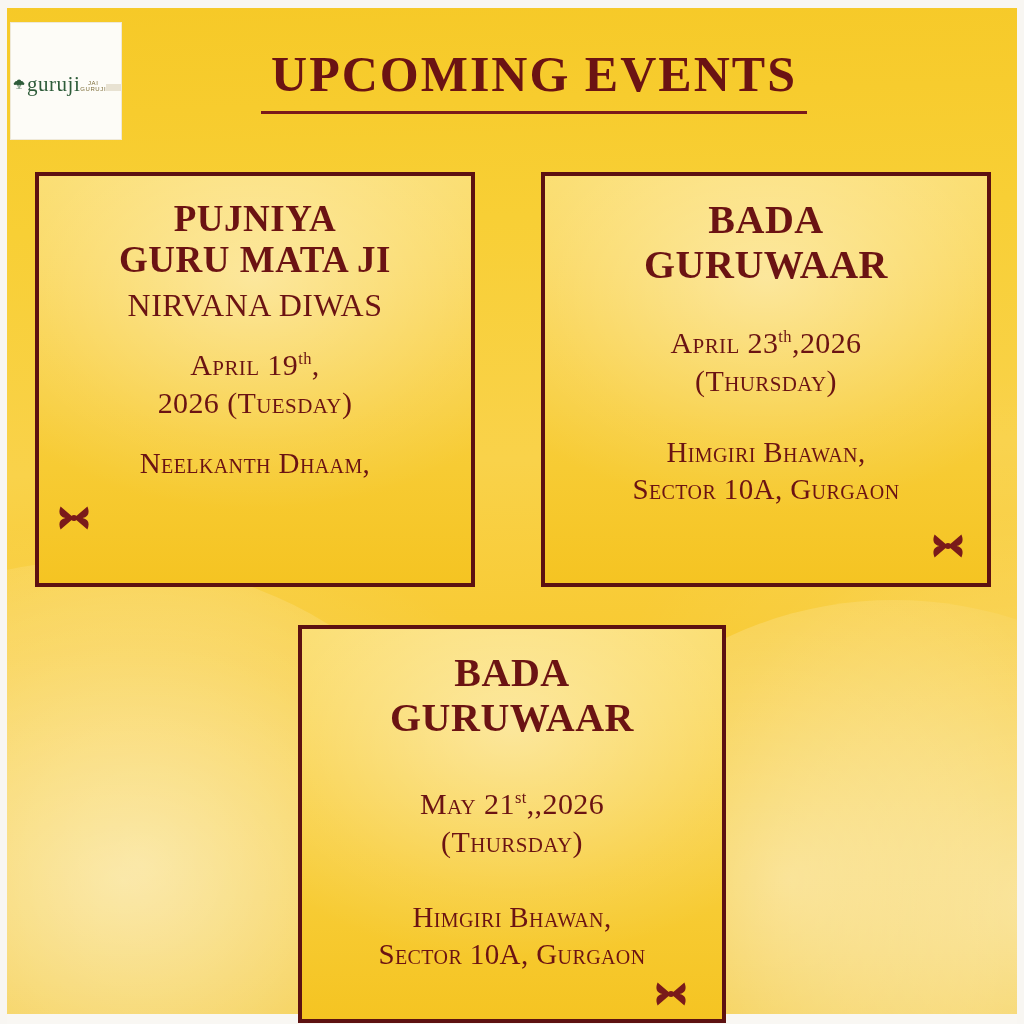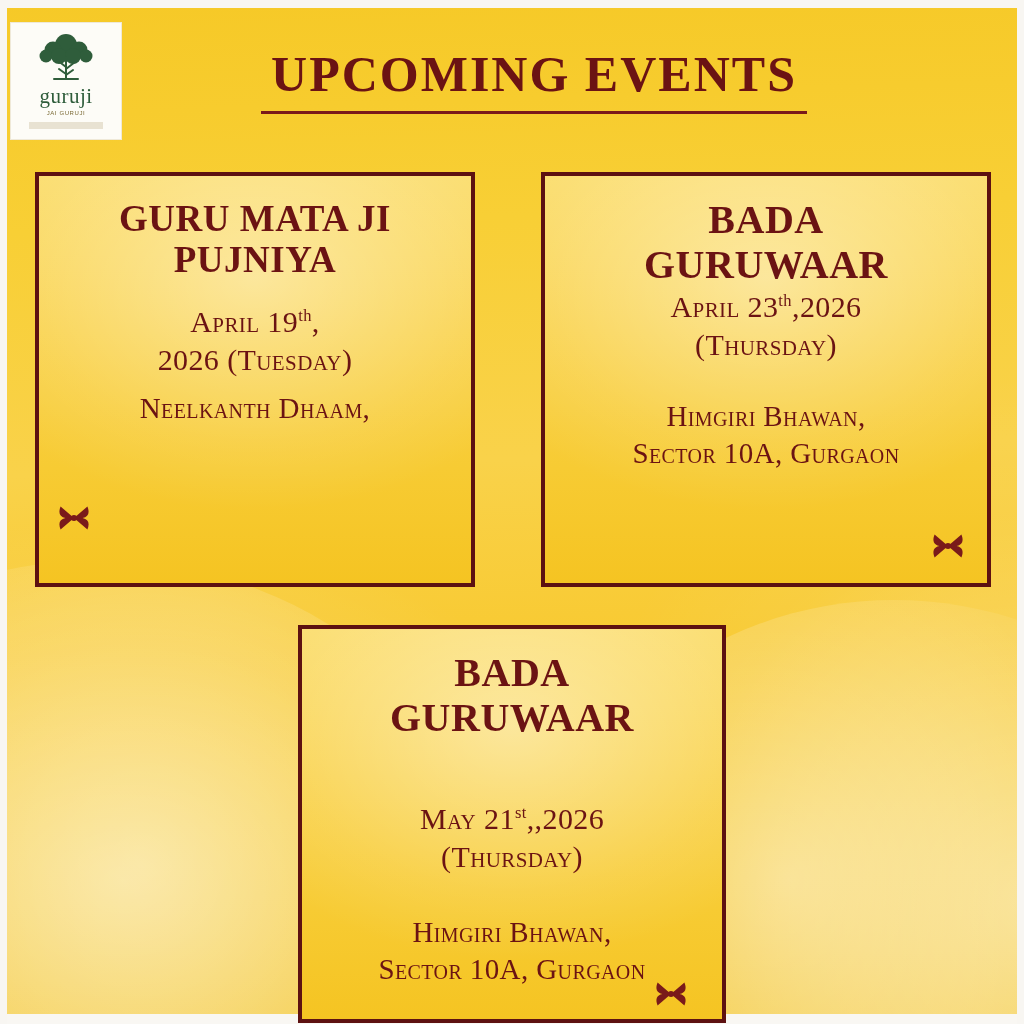--- a/index.html
+++ b/index.html
@@ -71,23 +71,22 @@
   
   #logo {
     position: absolute;
     left: 10px;
     top: 22px;
     width: 112px;
     height: 118px;
     background: #fdfcf7;
     border: 1px solid #efe9d8;
     display: flex;
-    flex-direction: column;
     align-items: center;
-    justify-content: flex-start;
+    justify-content: space-between;
     padding-top: 6px;
     box-sizing: border-box;
   }
   #logo .tree {
     width: 80px;
     height: 56px;
     display: block;
   }
   #logo .brand {
     font-family: "Liberation Serif", serif;
@@ -170,31 +169,31 @@
   .smallcaps { font-variant: small-caps; }
 
   .card .date {
     font-family: "Liberation Serif", serif;
     color: #6b1313;
     font-size: 30px;
     line-height: 1.28;
     letter-spacing: 0.4px;
   }
   #card-left .date   { margin-top: 22px; }
-  #card-right .date  { }
-  #card-bottom .date { margin-top: 59px; }
+  #card-right .date  { margin-top: 36px; }
+  #card-bottom .date { margin-top: 44px; }
 
   .card .venue {
     font-family: "Liberation Serif", serif;
     color: #6b1313;
     font-size: 29px;
     line-height: 1.28;
     letter-spacing: 0.4px;
   }
-  #card-left .venue   { margin-top: 10px; }
+  #card-left .venue   { margin-top: 22px; }
   #card-right .venue  { margin-top: 34px; }
   #card-bottom .venue { margin-top: 38px; }
 
   sup {
     font-size: 0.55em;
     vertical-align: super;
     font-variant: normal;
   }
 
   .pinwheel {
@@ -243,23 +242,24 @@
     <div class="tagline">JAI GURUJI</div>
     <div class="bar"></div>
   </div>
 
   <div id="heading-wrap">
     <div id="heading">UPCOMING EVENTS</div>
   </div>
 
   <div class="card" id="card-left">
     <div class="title">
+      <div>PUJNIYA</div>
       <div>GURU MATA JI</div>
-      <div>PUJNIYA</div>
-    </div>
+    </div>
+    <div class="subtitle smallcaps">NIRVANA DIWAS</div>
     <div class="date">
       <div class="smallcaps"><span>April 19</span><sup>th</sup><span>,</span></div>
       <div class="smallcaps">2026 (Tuesday)</div>
     </div>
     <div class="venue">
       <div class="smallcaps">Neelkanth Dhaam,</div>
     </div>
     <svg class="pinwheel" viewBox="0 0 48 48">
       <g fill="#7a1a1a">
         <path d="M24 24 L10 12 Q6 22 15 24 Q6 26 10 36 Z"></path>

